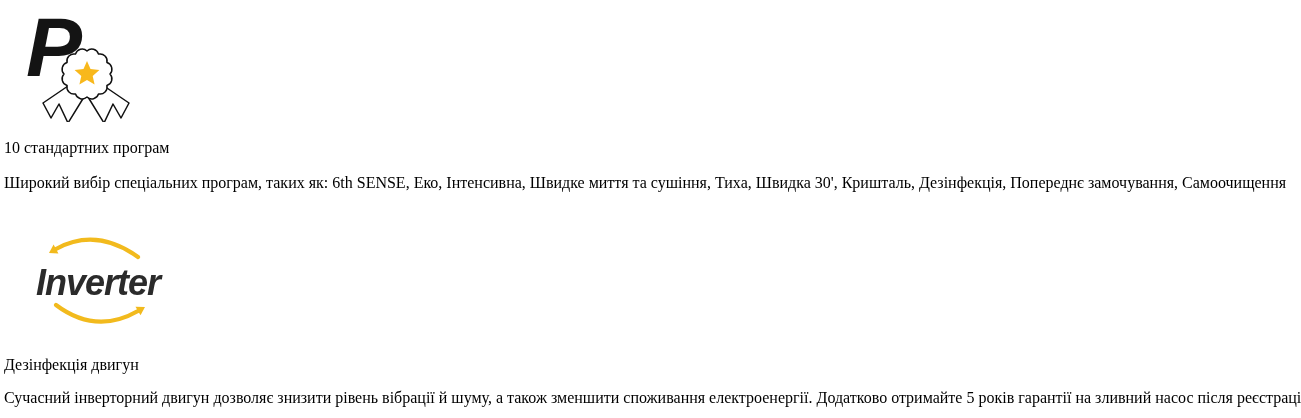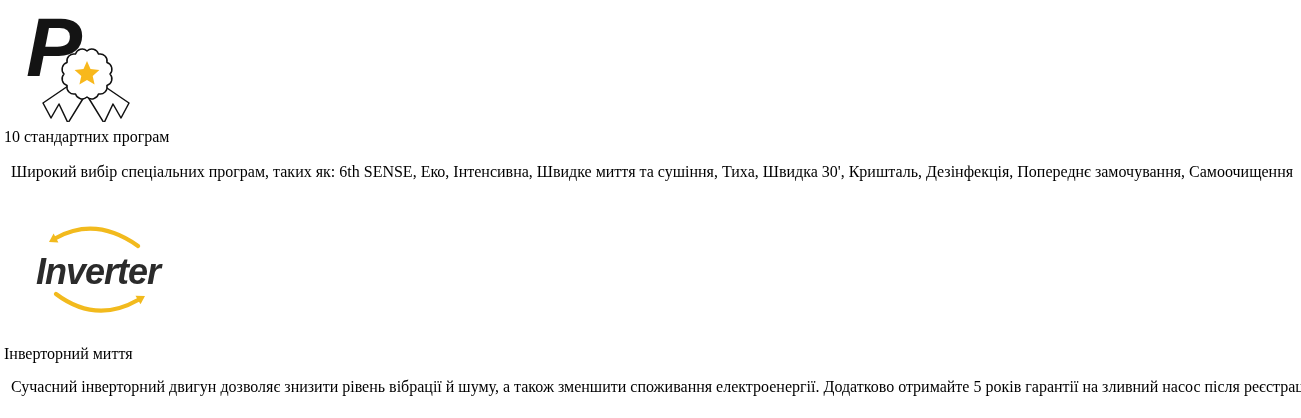--- a/index.html
+++ b/index.html
@@ -22,26 +22,26 @@
     font-weight: normal;
     line-height: 19px;
     margin: 0;
     padding-left: 4px;
     white-space: nowrap;
   }
   .feature-desc {
     font-size: 16px;
     line-height: 19px;
     margin: 0;
-    padding-left: 11px;
+    padding-left: 4px;
     white-space: nowrap;
   }
   
   #feature-programs .icon-wrap { margin: 4px 0 0 2px; }
-  #feature-programs .feature-title { margin-top: 5px; font-family: Liberation Serif, serif; }
+  #feature-programs .feature-title { margin-top: 16px; font-family: Liberation Serif, serif; }
   #feature-programs .feature-desc { margin-top: 16px; }
   
   #feature-inverter { margin-top: 33px; }
   #feature-inverter .icon-wrap { margin-left: 28px; }
   #feature-inverter .feature-title { margin-top: 22px; }
   #feature-inverter .feature-desc { margin-top: 14px; }
 
   
   .badge-outline {
     fill: #ffffff;
@@ -91,17 +91,17 @@
   <section class="feature" id="feature-inverter">
     <div class="icon-wrap">
       <svg width="150" height="108" viewBox="0 0 150 108" xmlns="http://www.w3.org/2000/svg" aria-hidden="true">
         <path class="inverter-arrow" d="M110 32 Q68 2 28 24" stroke="#F2BA1D"></path>
         <polygon points="21,27.9 25.6,19.6 30.4,28.4" fill="#F2BA1D"></polygon>
         <text class="inverter-word" x="8" y="70" fill="#2B2B2B">Inverter</text>
         <path class="inverter-arrow" d="M28 80 Q68 110 110 86" stroke="#F2BA1D"></path>
         <polygon points="117,82 112.5,90.3 107.5,81.7" fill="#F2BA1D"></polygon>
       </svg>
     </div>
-    <h3 class="feature-title">Інверторний миття</h3>
+    <h3 class="feature-title">Дезінфекція двигун</h3>
     <p class="feature-desc">Сучасний інверторний двигун дозволяє знизити рівень вібрації й шуму, а також зменшити споживання електроенергії. Додатково отримайте 5 років гарантії на зливний насос після реєстрації.</p>
   </section>
 
 </div>
 
 </body></html>

